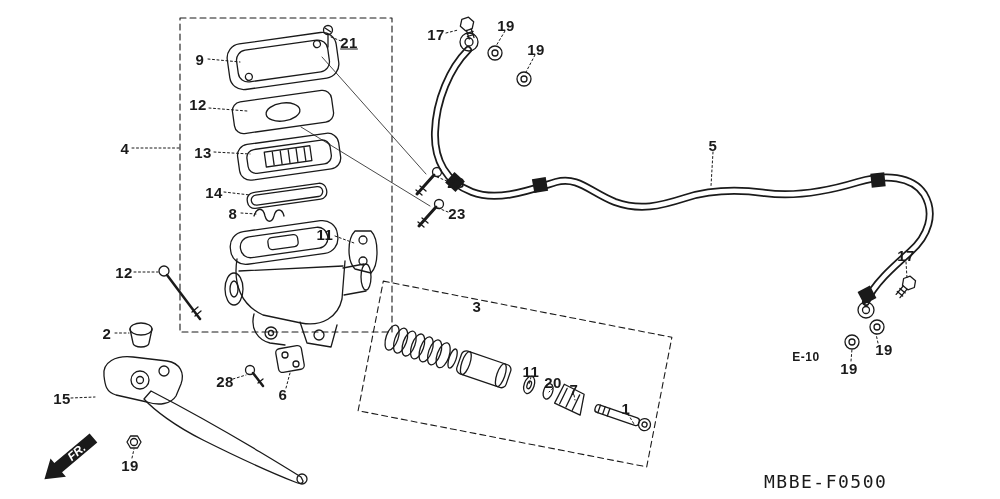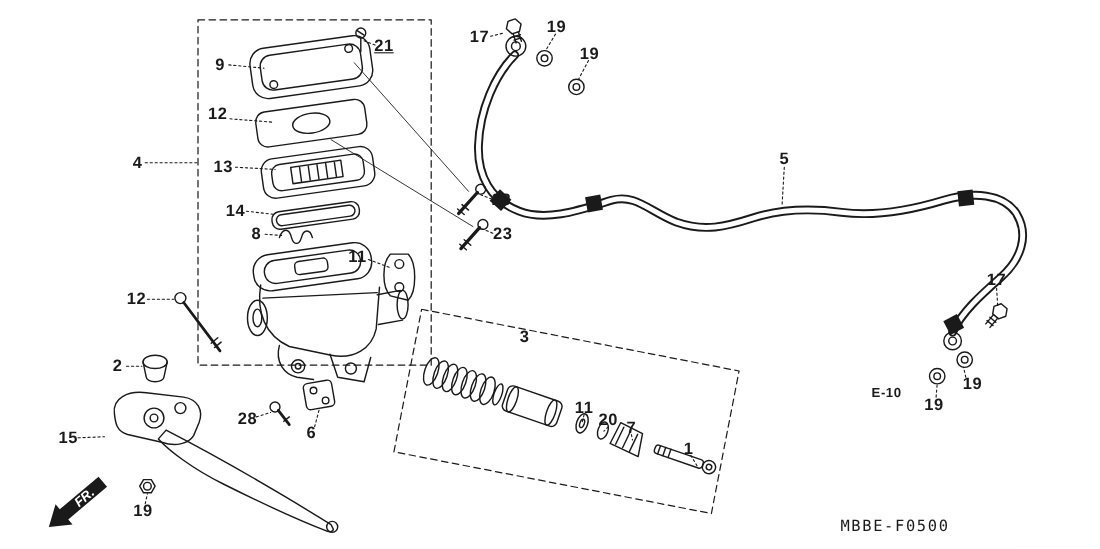--- a/index.html
+++ b/index.html
@@ -9,21 +9,21 @@
   }
   .stage svg{position:absolute;left:0;top:0;color:var(--ink,#1a1a1a)}
   .callout{
     position:absolute;transform:translate(-50%,-50%);
     font-family:"Liberation Sans",sans-serif;font-weight:700;font-size:15px;
     line-height:1;color:var(--ink,#1a1a1a);letter-spacing:.5px;white-space:nowrap;
   }
   .callout.ref{font-size:12px}
   .part-code{
     position:absolute;left:764px;top:471px;
-    font-family:"DejaVu Sans Mono",monospace;font-size:14px;letter-spacing:1.5px;
+    font-family:"DejaVu Sans Mono",monospace;font-size:18px;letter-spacing:1.5px;
     color:var(--ink,#1a1a1a);
   }
 </style>
 </head>
 <body>
 
 <div class="stage" style="--ink: #1a1a1a; --paper: #ffffff;">
 
   <svg viewBox="0 0 1000 499" width="1000" height="499">
     <g fill="none" stroke="currentColor" stroke-width="1.3" stroke-linecap="round" stroke-linejoin="round">

